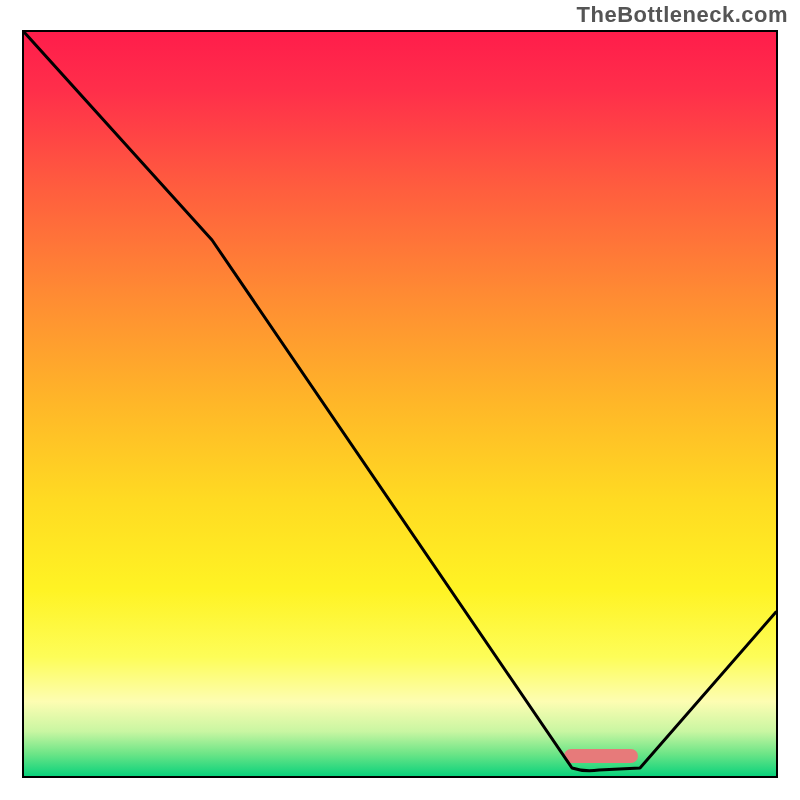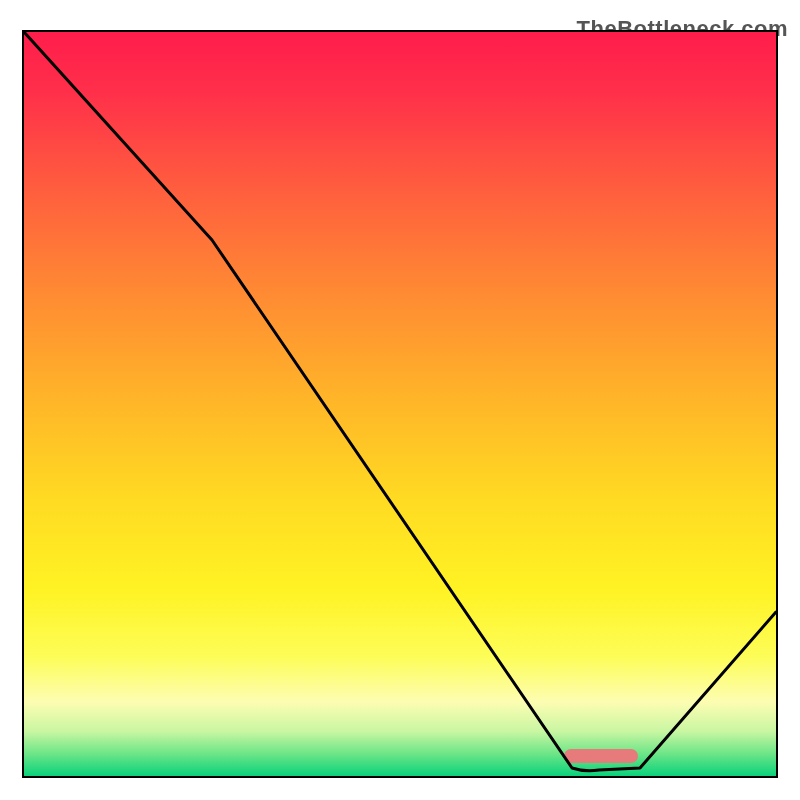--- a/index.html
+++ b/index.html
@@ -10,21 +10,21 @@
     background: #ffffff;
     font-family: Arial, Helvetica, sans-serif;
   }
   .container {
     position: relative;
     width: 800px;
     height: 800px;
   }
   .watermark {
     position: absolute;
-    top: 16px;
+    top: 2px;
     right: 12px;
     color: #555;
     font-size: 22px;
     font-weight: 600;
     letter-spacing: 0.5px;
   }
   .plot {
     position: absolute;
     left: 22px;
     top: 30px;

